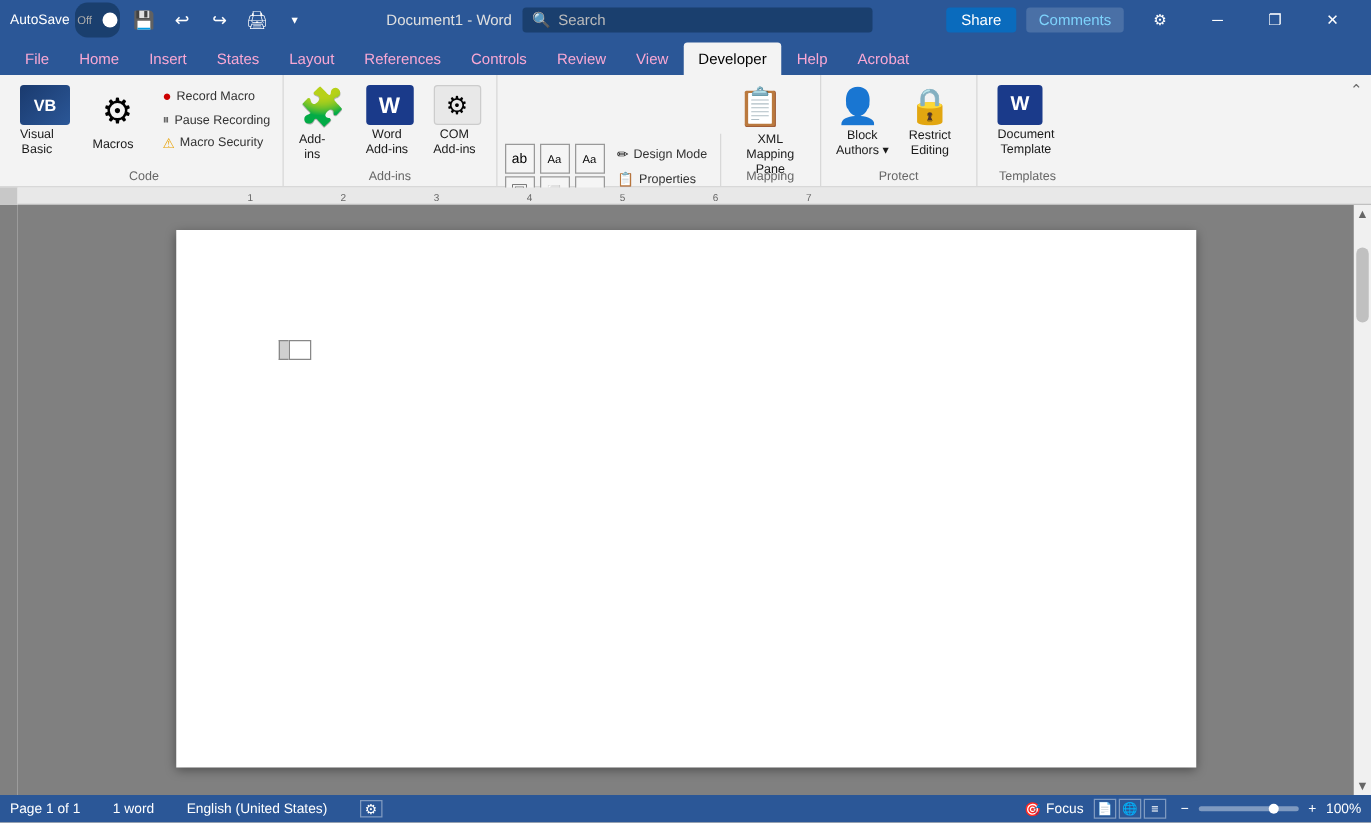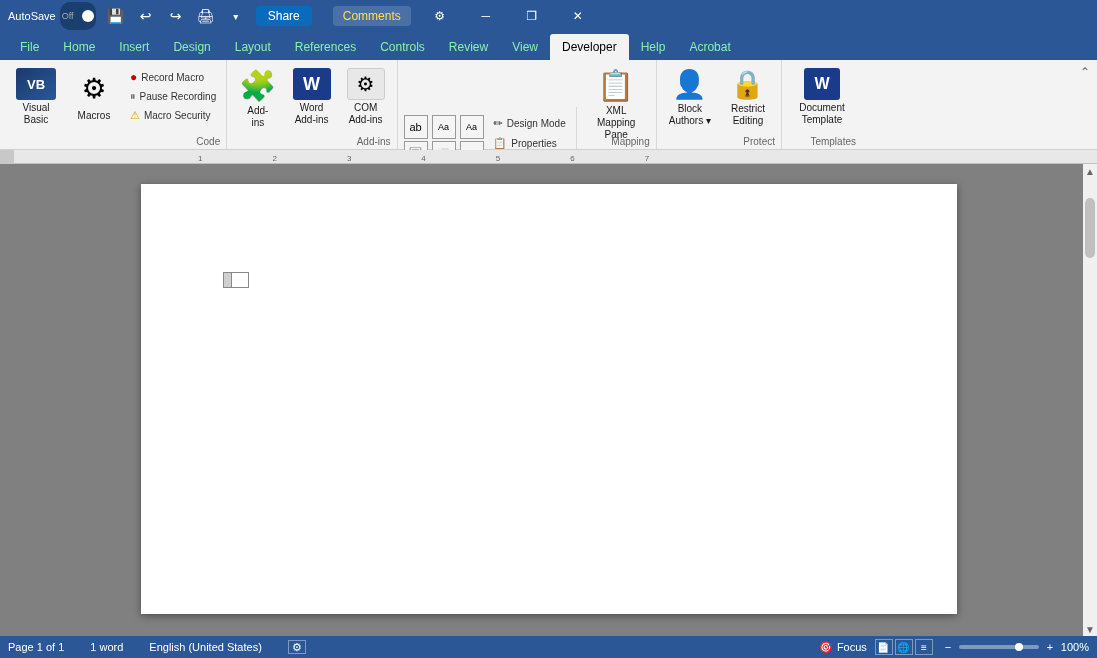--- a/index.html
+++ b/index.html
@@ -26,42 +26,42 @@
     .title-text { font-size: 12px; color: #e0e0e0; }
     .window-controls { display: flex; }
     .win-btn { width: 46px; height: 32px; display: flex; align-items: center; justify-content: center; color: white; cursor: pointer; font-size: 12px; }
 
     
     .ribbon-tabs {
       display: flex; align-items: flex-end; background: #2b5797; padding: 0 8px;
       height: 28px;
     }
     .ribbon-tab {
-      padding: 4px 12px; font-size: 12px; color: #86efac; cursor: pointer;
+      padding: 4px 12px; font-size: 12px; color: #f9a8d4; cursor: pointer;
       border-radius: 3px 3px 0 0; height: 26px; display: flex; align-items: center;
     }
     .ribbon-tab.active { background: #f3f3f3; color: #000; font-weight: normal; }
 
     
     .ribbon {
       background: #f3f3f3; border-bottom: 1px solid #d0d0d0;
       display: flex; align-items: stretch; padding: 0 4px; height: 90px;
     }
     .ribbon-group {
       display: flex; flex-direction: column; align-items: center;
       padding: 4px 6px 0 6px; border-right: 1px solid #d8d8d8; min-width: 60px;
     }
     .ribbon-group:last-child { border-right: none; }
     .ribbon-group-content { display: flex; align-items: flex-start; flex: 1; gap: 2px; }
     .ribbon-group-label {
-      font-size: 10px; color: #666; text-align: right; padding: 2px 0;
+      font-size: 10px; color: #666; text-align: center; padding: 2px 0;
       width: 100%; margin-top: auto;
     }
     .ribbon-btn {
-      display: flex; flex-direction: column; align-items: center; justify-content: flex-start;
+      display: flex; flex-direction: column; align-items: flex-start; justify-content: flex-start;
       padding: 4px 6px; cursor: pointer; border-radius: 3px; min-width: 40px;
       gap: 2px; height: 66px;
     }
     .ribbon-btn-label { font-size: 10px; text-align: center; line-height: 1.2; color: #1a1a1a; max-width: 52px; }
     .ribbon-btn-sm {
       display: flex; align-items: center; gap: 4px; padding: 2px 4px;
       cursor: pointer; border-radius: 2px; white-space: nowrap; font-size: 11px;
     }
     .ribbon-col { display: flex; flex-direction: column; gap: 1px; justify-content: flex-start; padding-top: 4px; }
 
@@ -103,37 +103,44 @@
       <div class="toggle-knob"></div>
     </div>
   </div>
   <div class="title-bar-icons">
     <div class="title-icon">💾</div>
     <div class="title-icon">↩</div>
     <div class="title-icon">↪</div>
     <div class="title-icon">🖨</div>
     <div class="title-icon" style="font-size:10px;">▾</div>
   </div>
-  <div style="display:flex;gap:21px;align-items:center;">
+  <div class="title-center">
+    <span class="title-text">Document1 - Word</span>
+    <div class="search-box">
+      <span>🔍</span>
+      <span style="color:#bbb;">Search</span>
+    </div>
+  </div>
+  <div style="display:flex;gap:8px;align-items:center;">
     <div style="background:#0a6bbd;color:white;padding:3px 12px;border-radius:3px;font-size:12px;cursor:pointer;">Share</div>
-    <div style="background:rgba(255,255,255,0.15);color:#fde047;padding:3px 10px;border-radius:3px;font-size:12px;cursor:pointer;">Comments</div>
+    <div style="background:rgba(255,255,255,0.15);color:#7dd3fc;padding:3px 10px;border-radius:3px;font-size:12px;cursor:pointer;">Comments</div>
   </div>
   <div class="window-controls">
     <div class="win-btn">⚙</div>
     <div class="win-btn">─</div>
     <div class="win-btn">❐</div>
     <div class="win-btn close">✕</div>
   </div>
 </div>
 
 <div class="ribbon-tabs">
   <div class="ribbon-tab">File</div>
   <div class="ribbon-tab">Home</div>
   <div class="ribbon-tab">Insert</div>
-  <div class="ribbon-tab">Design</div>
+  <div class="ribbon-tab">States</div>
   <div class="ribbon-tab">Layout</div>
   <div class="ribbon-tab">References</div>
   <div class="ribbon-tab">Controls</div>
   <div class="ribbon-tab">Review</div>
   <div class="ribbon-tab">View</div>
   <div class="ribbon-tab active">Developer</div>
   <div class="ribbon-tab">Help</div>
   <div class="ribbon-tab">Acrobat</div>
 </div>
 

